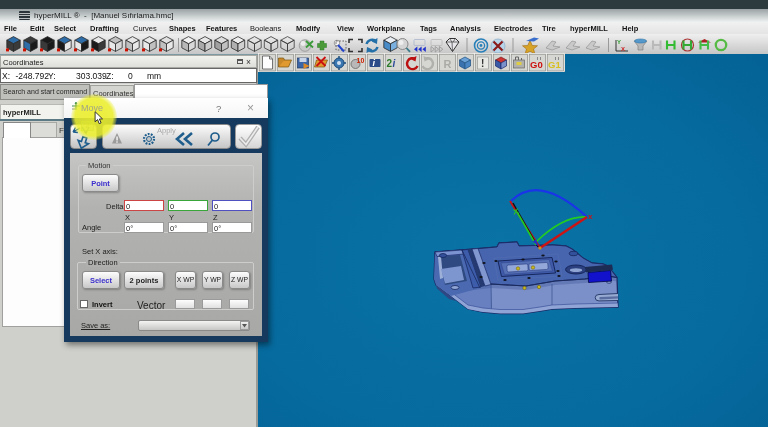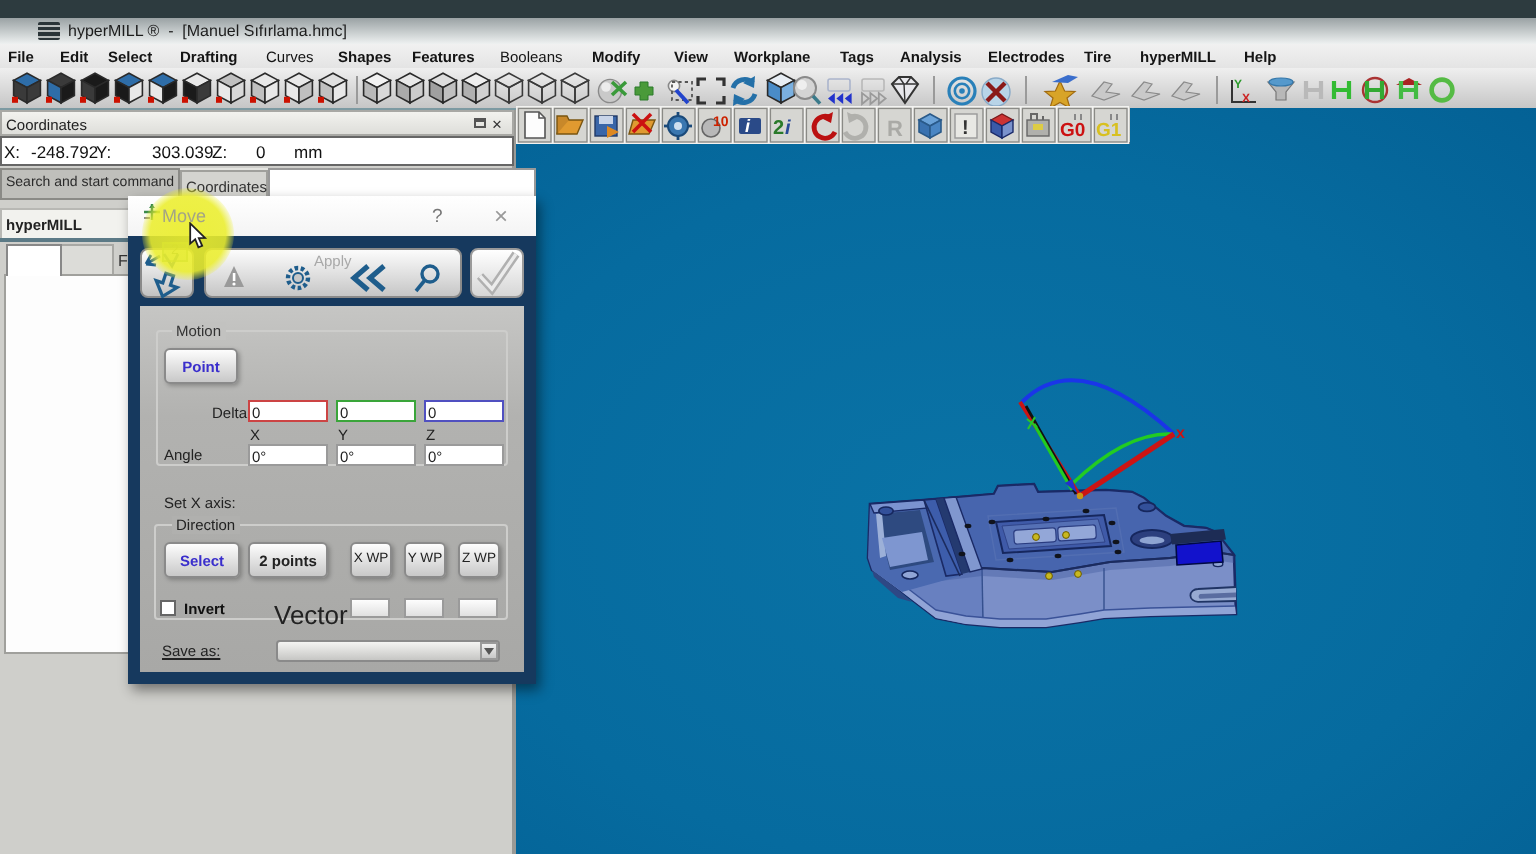--- a/index.html
+++ b/index.html
@@ -447,21 +447,21 @@
 <div class="abs" style="z-index:13;left:124px;top:271px;width:40px;height:18px;background:linear-gradient(#fdfdfd,#c8c8c8);border:1px solid #8a8a8a;border-radius:3px;box-shadow:1px 1px 2px rgba(0,0,0,.25);"></div>
 <div class="abs" style="z-index:13;left:124px;top:276px;width:40px;text-align:center;font-size:7.5px;color:#222;font-weight:bold;">2 points</div>
 <div class="abs" style="z-index:13;left:175px;top:271px;width:21px;height:18px;background:linear-gradient(#fdfdfd,#c8c8c8);border:1px solid #8a8a8a;border-radius:3px;box-shadow:1px 1px 2px rgba(0,0,0,.25);"></div>
 <div class="abs" style="z-index:13;left:175px;top:276px;width:21px;text-align:center;font-size:6.8px;color:#222;">X WP</div>
 <div class="abs" style="z-index:13;left:202px;top:271px;width:21px;height:18px;background:linear-gradient(#fdfdfd,#c8c8c8);border:1px solid #8a8a8a;border-radius:3px;box-shadow:1px 1px 2px rgba(0,0,0,.25);"></div>
 <div class="abs" style="z-index:13;left:202px;top:276px;width:21px;text-align:center;font-size:6.8px;color:#222;">Y WP</div>
 <div class="abs" style="z-index:13;left:229px;top:271px;width:21px;height:18px;background:linear-gradient(#fdfdfd,#c8c8c8);border:1px solid #8a8a8a;border-radius:3px;box-shadow:1px 1px 2px rgba(0,0,0,.25);"></div>
 <div class="abs" style="z-index:13;left:229px;top:276px;width:21px;text-align:center;font-size:6.8px;color:#222;">Z WP</div>
 <div class="abs" style="z-index:13;left:80px;top:300px;width:8px;height:8px;background:#fff;border:1px solid #666;"></div>
 <div class="abs" style="z-index:13;left:92px;top:300px;font-size:7.5px;color:#111;font-weight:bold;">Invert</div>
-<div class="abs" style="z-index:13;left:137px;top:300px;font-size:13px;color:#222;">Vector</div>
+<div class="abs" style="z-index:13;left:137px;top:300px;font-size:10px;color:#222;">Vector</div>
 <div class="abs" style="z-index:13;left:175px;top:298.5px;width:20px;height:10px;background:linear-gradient(#fdfdfd,#e0e0e0);border:1px solid #9a9a9a;"></div>
 <div class="abs" style="z-index:13;left:202px;top:298.5px;width:20px;height:10px;background:linear-gradient(#fdfdfd,#e0e0e0);border:1px solid #9a9a9a;"></div>
 <div class="abs" style="z-index:13;left:229px;top:298.5px;width:20px;height:10px;background:linear-gradient(#fdfdfd,#e0e0e0);border:1px solid #9a9a9a;"></div>
 <div class="abs" style="z-index:13;left:81px;top:321px;font-size:7.5px;color:#222;text-decoration:underline;">Save as:</div>
 <div class="abs" style="z-index:13;left:138px;top:319.5px;width:112px;height:11.5px;background:linear-gradient(#f4f4f2,#c6c6c4);border:1px solid #8a8a8a;border-radius:2px;"></div>
 <div class="abs" style="z-index:13;left:240px;top:320.5px;width:9px;height:9px;background:linear-gradient(#f0f0f0,#c8c8c8);border:1px solid #9a9a9a;"></div>
 <svg class="abs" style="left:242px;top:324px;z-index:13;" width="5" height="4" viewBox="0 0 5 4">
       <path d="M0,0 L5,0 L2.5,3.5 Z" fill="#555"></path>
     </svg>
 <div class="abs" style="left:71px;top:94px;width:46px;height:46px;border-radius:50%;background:radial-gradient(circle, rgba(235,238,45,0.92) 0%, rgba(235,238,45,0.88) 58%, rgba(235,238,45,0) 74%);z-index:20;"></div>

